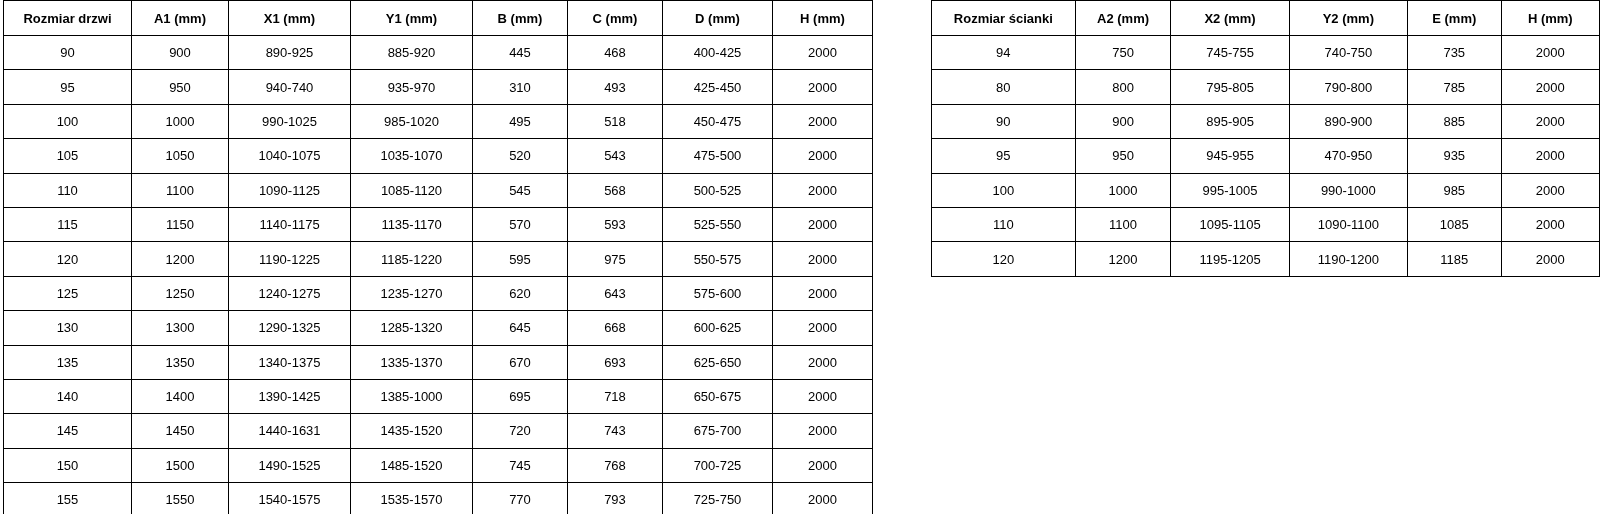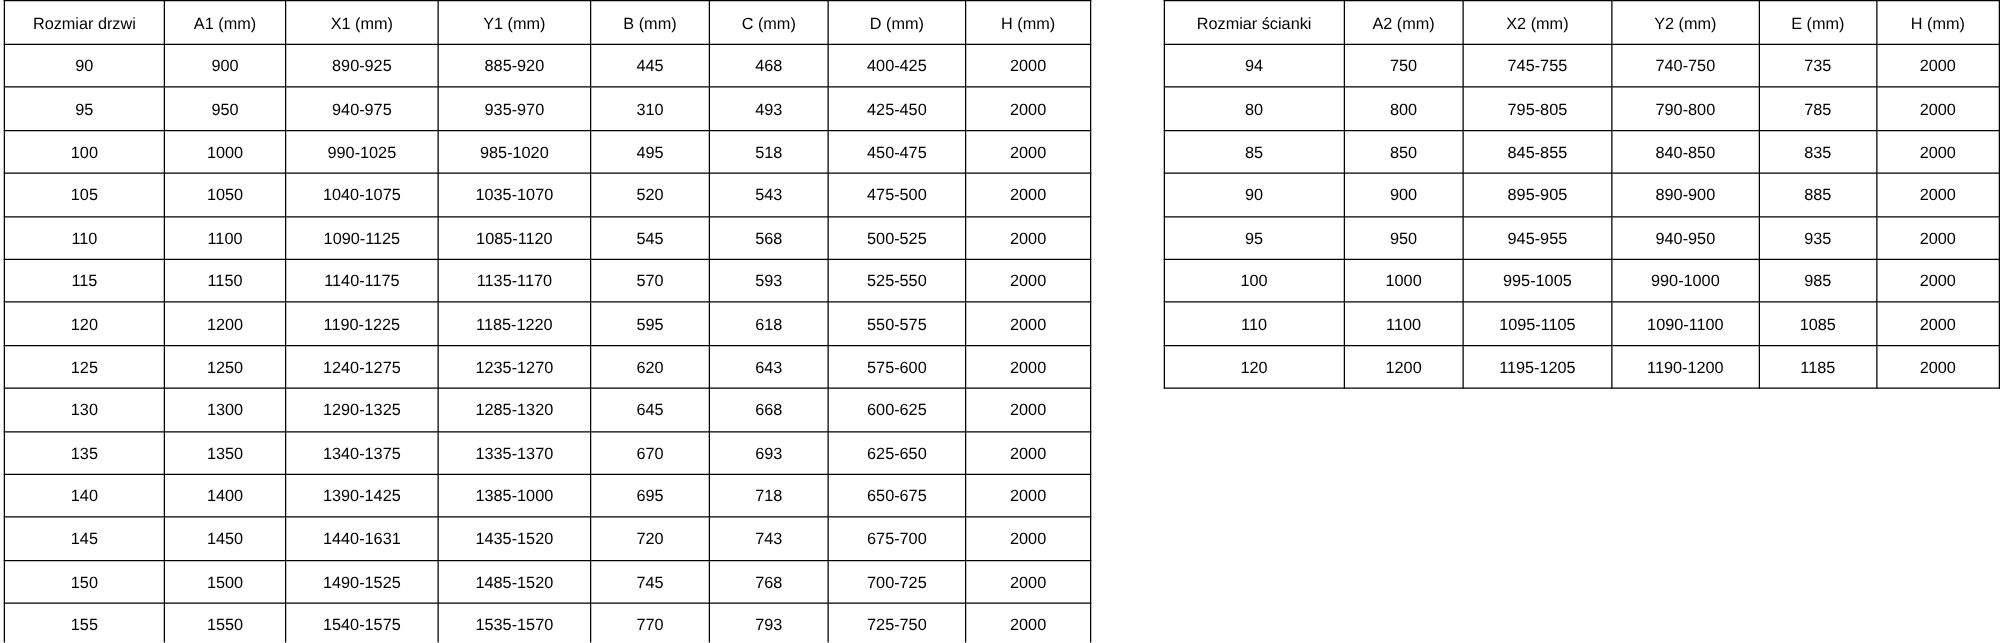--- a/index.html
+++ b/index.html
@@ -33,21 +33,21 @@
   table.spec th,
   table.spec td {
     border: 1px solid #000000;
     text-align: center;
     vertical-align: middle;
     white-space: nowrap;
     font-size: 13px;
     color: #000000;
   }
   table.spec th {
-    font-weight: normal;
+    font-weight: bold;
     height: 32px;
     font-size: 13px;
   }
   table.spec td {
     font-weight: normal;
     height: 31.4px;
     font-size: 13px;
   }
 
   
@@ -104,21 +104,21 @@
             <td>890-925</td>
             <td>885-920</td>
             <td>445</td>
             <td>468</td>
             <td>400-425</td>
             <td>2000</td>
           </tr>
           <tr>
             <td>95</td>
             <td>950</td>
-            <td>940-975</td>
+            <td>940-740</td>
             <td>935-970</td>
             <td>310</td>
             <td>493</td>
             <td>425-450</td>
             <td>2000</td>
           </tr>
           <tr>
             <td>100</td>
             <td>1000</td>
             <td>990-1025</td>
@@ -157,21 +157,21 @@
             <td>593</td>
             <td>525-550</td>
             <td>2000</td>
           </tr>
           <tr>
             <td>120</td>
             <td>1200</td>
             <td>1190-1225</td>
             <td>1185-1220</td>
             <td>595</td>
-            <td>618</td>
+            <td>975</td>
             <td>550-575</td>
             <td>2000</td>
           </tr>
           <tr>
             <td>125</td>
             <td>1250</td>
             <td>1240-1275</td>
             <td>1235-1270</td>
             <td>620</td>
             <td>643</td>
@@ -273,40 +273,32 @@
           </tr>
           <tr>
             <td>80</td>
             <td>800</td>
             <td>795-805</td>
             <td>790-800</td>
             <td>785</td>
             <td>2000</td>
           </tr>
           <tr>
-            <td>85</td>
-            <td>850</td>
-            <td>845-855</td>
-            <td>840-850</td>
-            <td>835</td>
-            <td>2000</td>
-          </tr>
-          <tr>
             <td>90</td>
             <td>900</td>
             <td>895-905</td>
             <td>890-900</td>
             <td>885</td>
             <td>2000</td>
           </tr>
           <tr>
             <td>95</td>
             <td>950</td>
             <td>945-955</td>
-            <td>940-950</td>
+            <td>470-950</td>
             <td>935</td>
             <td>2000</td>
           </tr>
           <tr>
             <td>100</td>
             <td>1000</td>
             <td>995-1005</td>
             <td>990-1000</td>
             <td>985</td>
             <td>2000</td>

